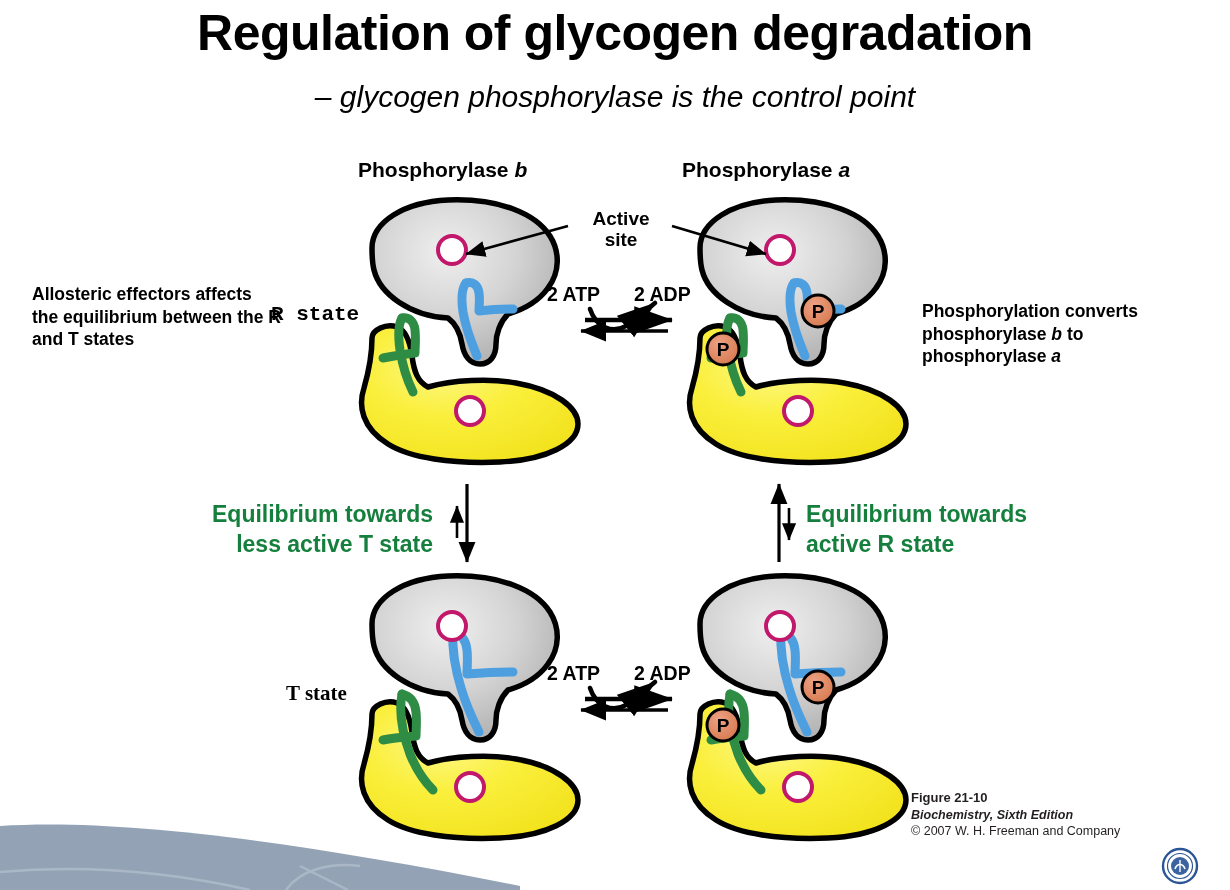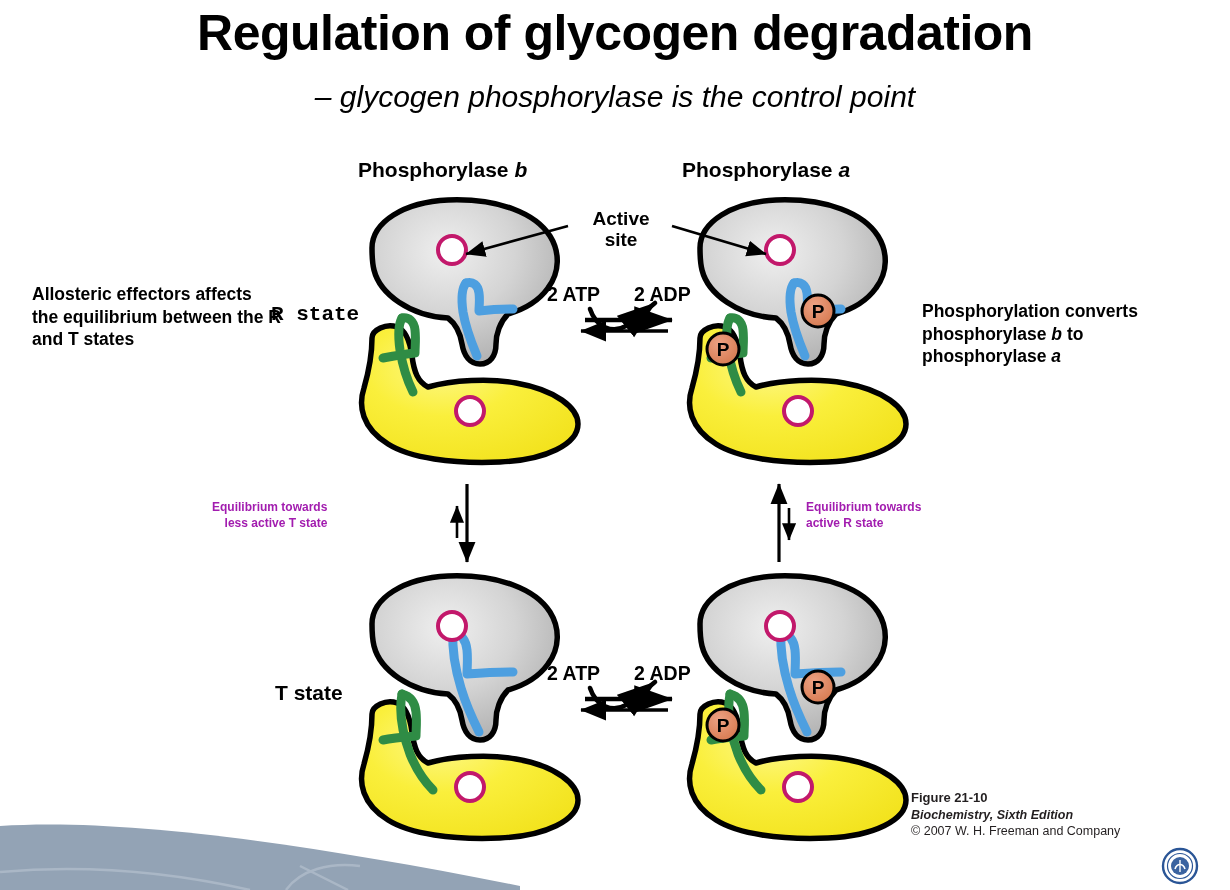--- a/index.html
+++ b/index.html
@@ -70,42 +70,42 @@
 
   
   .state-label {
     position: absolute;
     font-size: 21px;
     font-weight: bold;
     color: #000;
     white-space: nowrap;
   }
   #lbl-r { top: 303px; left: 271px; font-family: Liberation Mono, monospace; }
-  #lbl-t { top: 681px; left: 275px; }
+  #lbl-t { top: 681px; left: 286px; font-family: Liberation Serif, serif; }
 
   
   #active-site-label {
     position: absolute;
     top: 209px;
     left: 573px;
     width: 96px;
     text-align: center;
     font-size: 19px;
     font-weight: bold;
     line-height: 1.08;
     color: #000;
   }
 
   
   .eq-caption {
     position: absolute;
-    font-size: 12px;
+    font-size: 23px;
     font-weight: bold;
     line-height: 1.3;
-    color: #a21caf;
+    color: #15803d;
     white-space: nowrap;
   }
   #eq-left  { top: 500px; left: 212px; text-align: right; }
   #eq-right { top: 500px; left: 806px; }
 
   
   .nuc {
     position: absolute;
     font-size: 19.5px;
     font-weight: bold;

